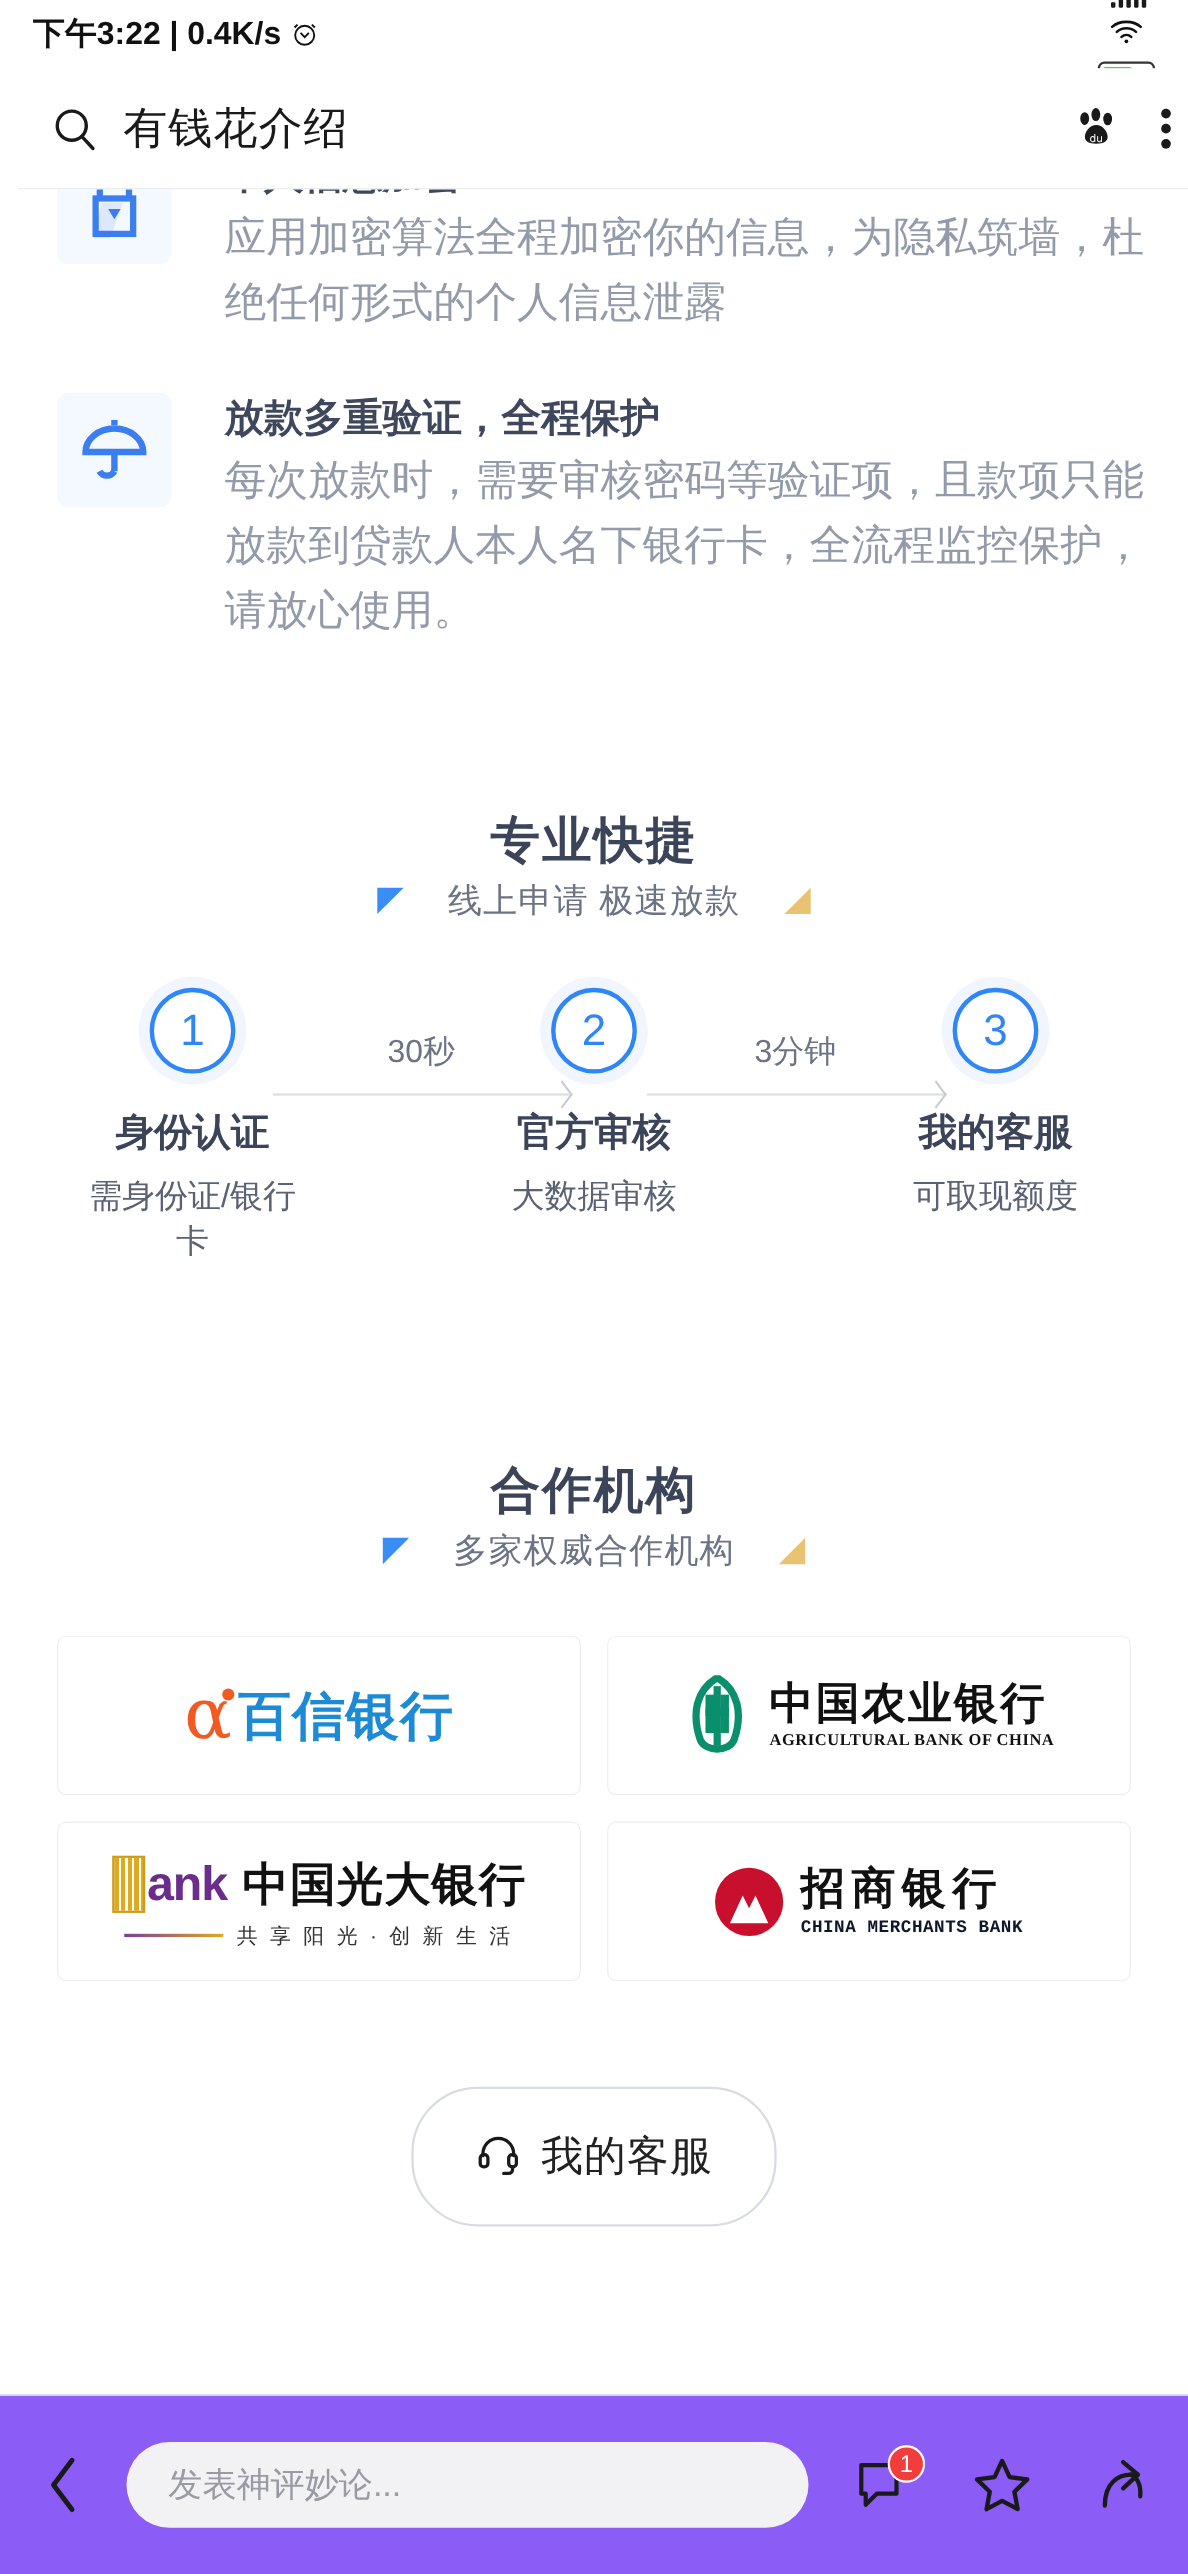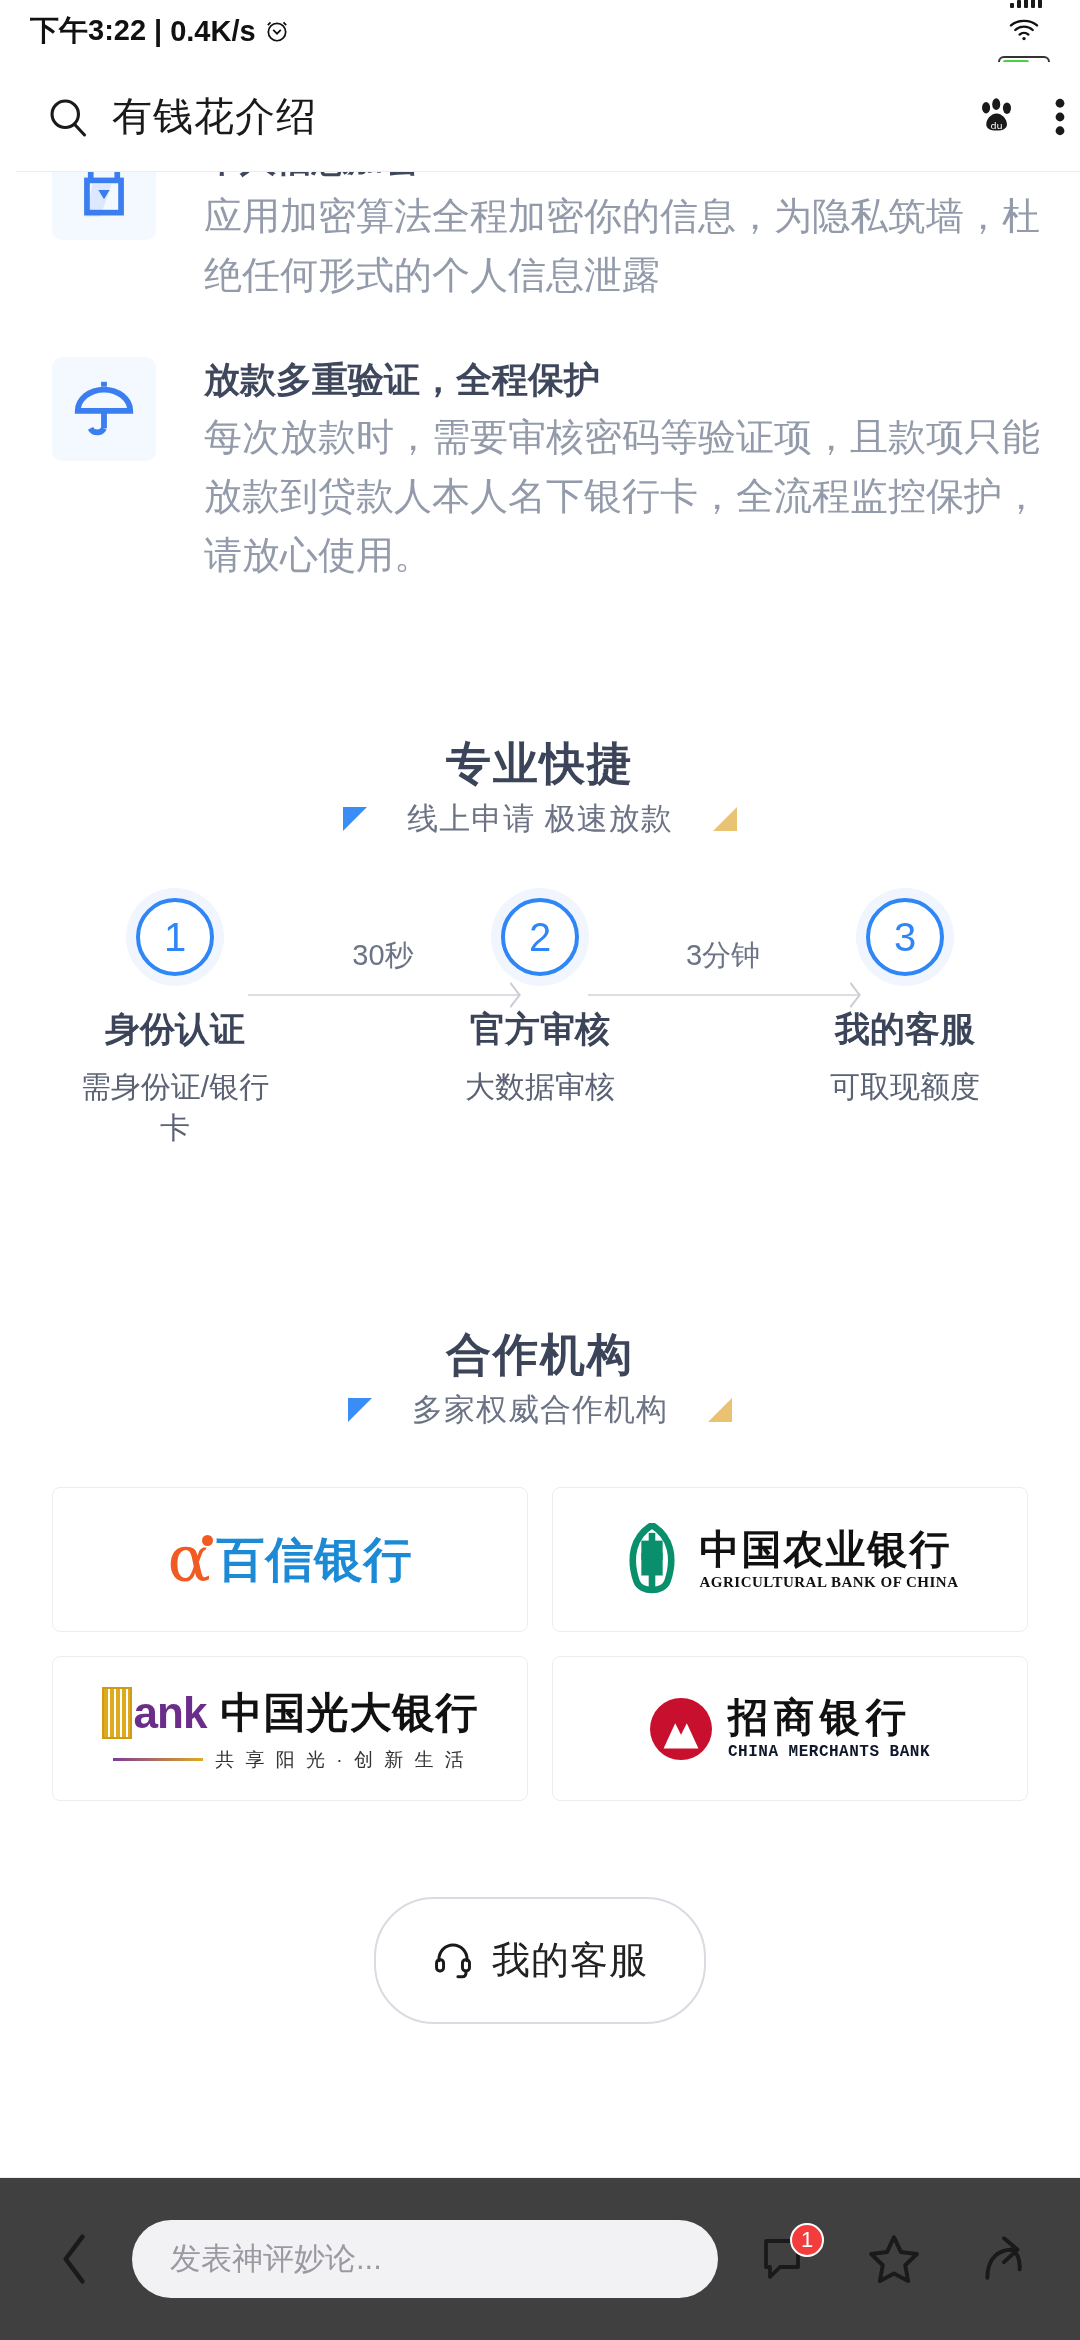--- a/index.html
+++ b/index.html
@@ -137,22 +137,22 @@
   .svc-btn{
     display:flex; align-items:center; gap:18px;
     padding:36px 56px; border:2px solid #d8dbe2; border-radius:60px;
     background:#fff;
   }
   .svc-label{ font-size:38px; color:#222; letter-spacing:1px;}
 
   
   .bottombar{
     position:absolute; bottom:0; left:0; width:1080px; height:163px;
-    border-top:1px solid #ececec; background:#404040;
-    display:flex; align-items:center; padding:0 44px; gap:26px;
+    border-top:1px solid #ececec; background:#8b5cf6;
+    display:flex; align-items:center; padding:0 27px; gap:26px;
   }
   .bb-back{ width:62px; display:flex; align-items:center; justify-content:center; }
   .bb-input{
     flex:1; height:78px; background:#f2f2f4; border-radius:40px;
     display:flex; align-items:center; padding:0 38px;
     font-size:31px; color:#9a9aa2;
   }
   .bb-actions{ display:flex; align-items:center; gap:46px; margin-left:8px; }
   .bb-ic{ position:relative; width:64px;height:64px; display:flex;align-items:center;justify-content:center;}
   .badge{

